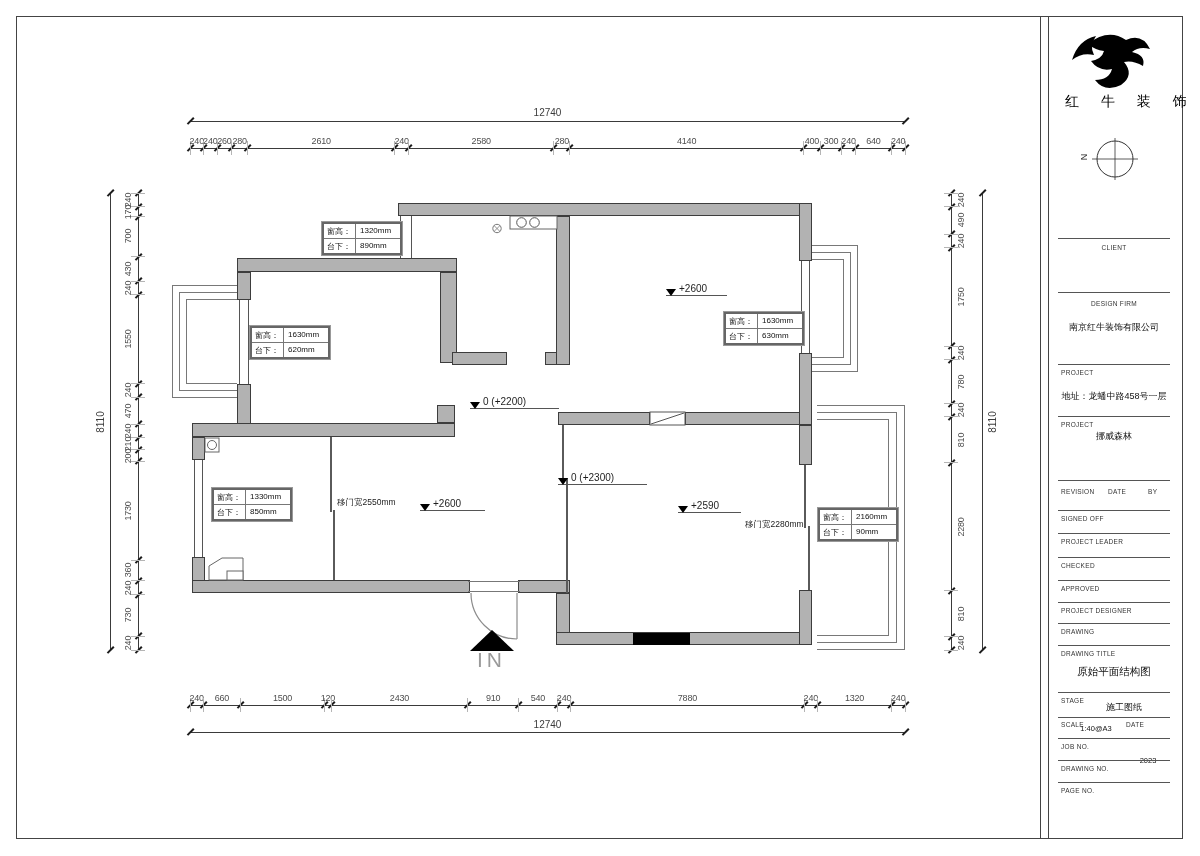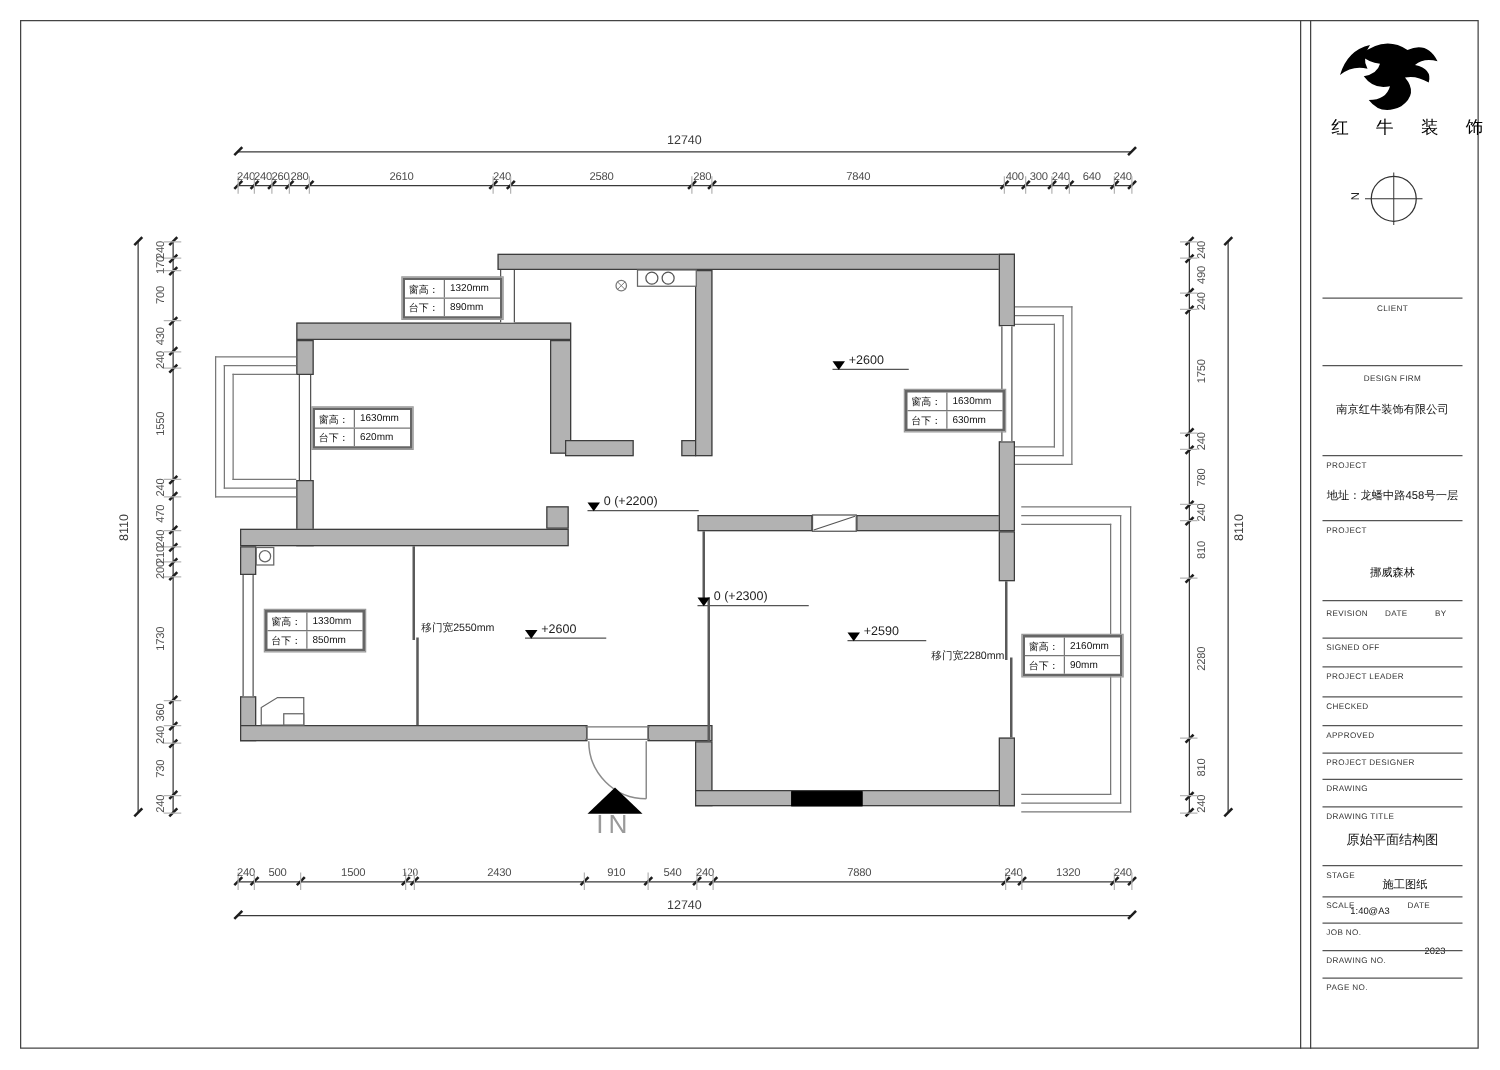--- a/index.html
+++ b/index.html
@@ -181,21 +181,21 @@
       <div class="stub-v" style="left: 394.35px; top: 141px;"></div>
       <div class="dlabel hc" style="left: 401.622px; top: 136px;">240</div>
       <div class="tick" style="left: 403.894px; top: 147.2px;"></div>
       <div class="stub-v" style="left: 407.894px; top: 141px;"></div>
       <div class="dlabel hc" style="left: 481.192px; top: 136px;">2580</div>
       <div class="tick" style="left: 549.49px; top: 147.2px;"></div>
       <div class="stub-v" style="left: 553.49px; top: 141px;"></div>
       <div class="dlabel hc" style="left: 561.89px; top: 136px;">280</div>
       <div class="tick" style="left: 565.291px; top: 147.2px;"></div>
       <div class="stub-v" style="left: 569.291px; top: 141px;"></div>
-      <div class="dlabel hc" style="left: 686.606px; top: 136px;">7840</div>
+      <div class="dlabel hc" style="left: 686.606px; top: 136px;">4140</div>
       <div class="tick" style="left: 798.921px; top: 147.2px;"></div>
       <div class="stub-v" style="left: 802.921px; top: 141px;"></div>
       <div class="dlabel hc" style="left: 811.886px; top: 136px;">400</div>
       <div class="tick" style="left: 815.851px; top: 147.2px;"></div>
       <div class="stub-v" style="left: 819.851px; top: 141px;"></div>
       <div class="dlabel hc" style="left: 831.073px; top: 136px;">300</div>
       <div class="tick" style="left: 837.296px; top: 147.2px;"></div>
       <div class="stub-v" style="left: 841.296px; top: 141px;"></div>
       <div class="dlabel hc" style="left: 848.567px; top: 136px;">240</div>
       <div class="tick" style="left: 850.839px; top: 147.2px;"></div>
@@ -209,27 +209,27 @@
       <div class="dimline" style="left: 190px; top: 705px; width: 715px; height: 1px;"></div>
       <div class="dimline" style="left: 190px; top: 732px; width: 715px; height: 1px;"></div>
       <div class="dtotal hc" style="left: 547.5px; top: 719px;">12740</div>
       <div class="tick" style="left: 185.5px; top: 731.2px;"></div>
       <div class="tick" style="left: 900.5px; top: 731.2px;"></div>
       <div class="tick" style="left: 185.5px; top: 704.2px;"></div>
       <div class="stub-v" style="left: 189.5px; top: 698px;"></div>
       <div class="dlabel hc" style="left: 196.729px; top: 693px;">240</div>
       <div class="tick" style="left: 198.959px; top: 704.2px;"></div>
       <div class="stub-v" style="left: 202.959px; top: 698px;"></div>
-      <div class="dlabel hc" style="left: 221.965px; top: 693px;">500</div>
+      <div class="dlabel hc" style="left: 221.965px; top: 693px;">660</div>
       <div class="tick" style="left: 235.971px; top: 704.2px;"></div>
       <div class="stub-v" style="left: 239.971px; top: 698px;"></div>
       <div class="dlabel hc" style="left: 282.529px; top: 693px;">1500</div>
       <div class="tick" style="left: 320.088px; top: 704.2px;"></div>
       <div class="stub-v" style="left: 324.088px; top: 698px;"></div>
-      <div class="dlabel hc" style="left: 327.953px; top: 693px; font-family: Liberation Serif, serif;">120</div>
+      <div class="dlabel hc" style="left: 327.953px; top: 693px;">120</div>
       <div class="tick" style="left: 326.818px; top: 704.2px;"></div>
       <div class="stub-v" style="left: 330.818px; top: 698px;"></div>
       <div class="dlabel hc" style="left: 399.453px; top: 693px;">2430</div>
       <div class="tick" style="left: 463.088px; top: 704.2px;"></div>
       <div class="stub-v" style="left: 467.088px; top: 698px;"></div>
       <div class="dlabel hc" style="left: 493.104px; top: 693px;">910</div>
       <div class="tick" style="left: 514.12px; top: 704.2px;"></div>
       <div class="stub-v" style="left: 518.12px; top: 698px;"></div>
       <div class="dlabel hc" style="left: 537.967px; top: 693px;">540</div>
       <div class="tick" style="left: 552.814px; top: 704.2px;"></div>
@@ -383,21 +383,21 @@
     <div class="tb-line" style="top:238px"></div>
     <div class="tb-lab c" style="top:244px">CLIENT</div>
     <div class="tb-line" style="top:292px"></div>
     <div class="tb-lab c" style="top:300px">DESIGN FIRM</div>
     <div class="tb-val" style="top:321px">南京红牛装饰有限公司</div>
     <div class="tb-line" style="top:364px"></div>
     <div class="tb-lab" style="top:369px">PROJECT</div>
     <div class="tb-val" style="top:390px">地址：龙蟠中路458号一层</div>
     <div class="tb-line" style="top:416px"></div>
     <div class="tb-lab" style="top:421px">PROJECT</div>
-    <div class="tb-val" style="top:452px">挪威森林</div>
+    <div class="tb-val" style="top:430px">挪威森林</div>
     <div class="tb-line" style="top:480px"></div>
     <div class="tb-lab" style="top:488px">REVISION</div>
     <div class="tb-lab" style="top:488px;left:1108px">DATE</div>
     <div class="tb-lab" style="top:488px;left:1148px">BY</div>
     <div class="tb-line" style="top:510px"></div>
     <div class="tb-lab" style="top:515px">SIGNED OFF</div>
     <div class="tb-line" style="top:533px"></div>
     <div class="tb-lab" style="top:538px">PROJECT LEADER</div>
     <div class="tb-line" style="top:557px"></div>
     <div class="tb-lab" style="top:562px">CHECKED</div>

